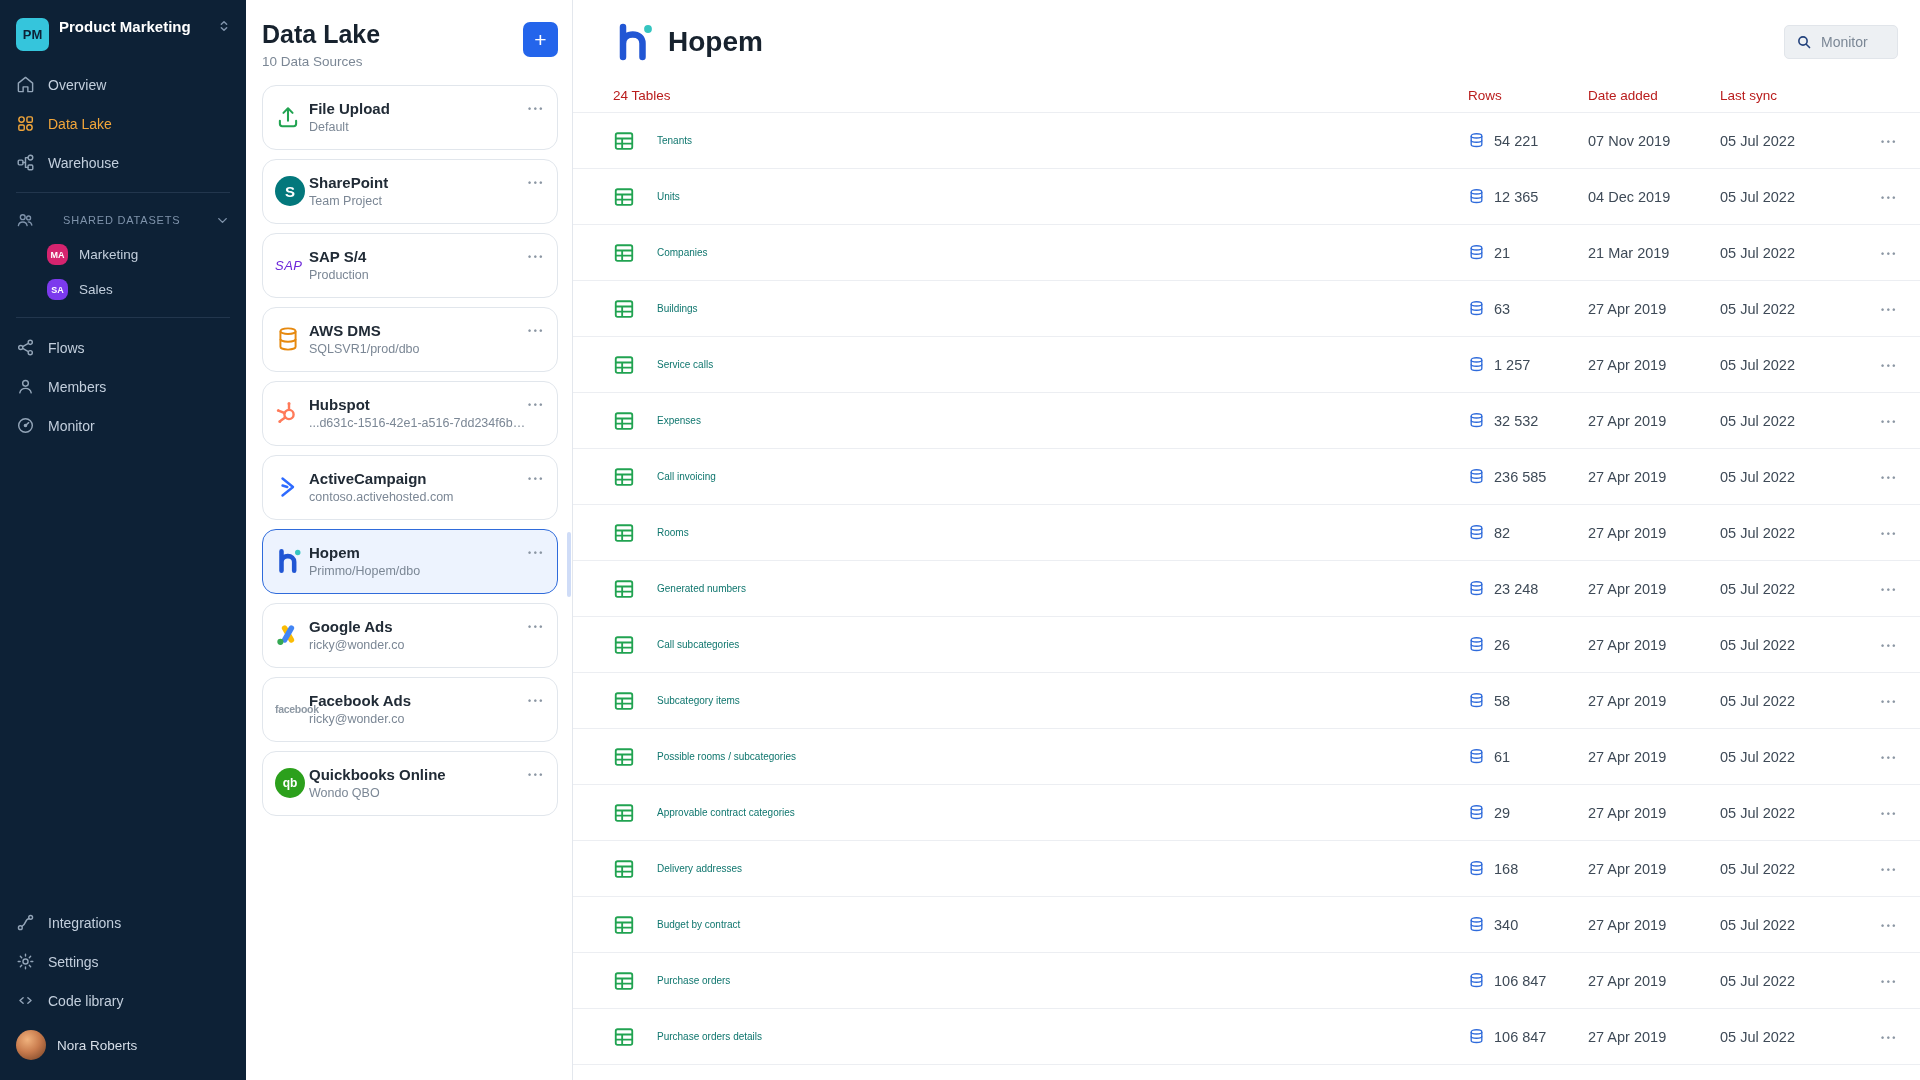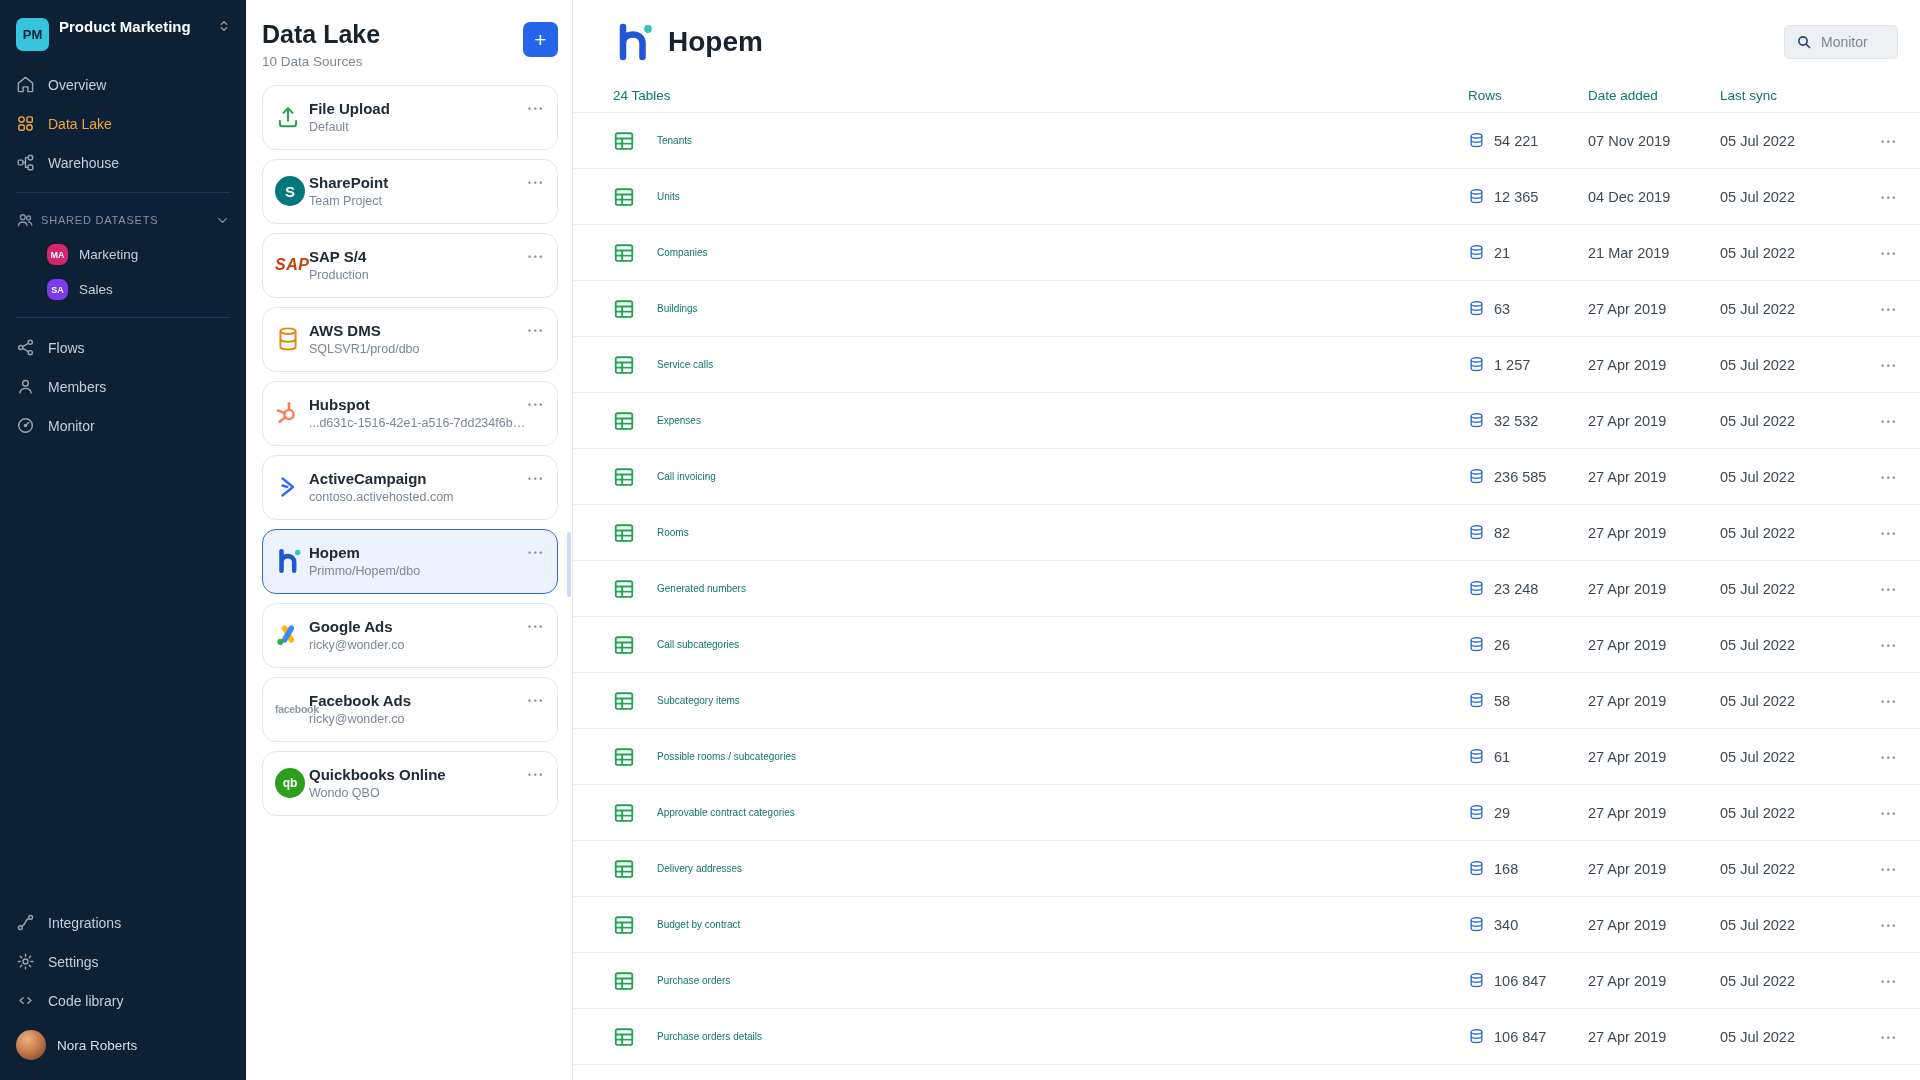--- a/index.html
+++ b/index.html
@@ -10,21 +10,21 @@
   .sidebar{width:246px;flex:0 0 246px;background:#0d2136;color:#c3cfdd;display:flex;flex-direction:column;padding:14px 0 8px}
   .ws{display:flex;align-items:flex-start;gap:10px;padding:4px 14px 14px 16px;cursor:pointer}
   .ws-avatar{width:33px;height:33px;border-radius:7px;background:#35c5dc;color:#0d2136;font-weight:700;font-size:13px;display:flex;align-items:center;justify-content:center;flex:0 0 33px}
   .ws-name{flex:1;font-size:15px;font-weight:700;color:#fff}
   .ws-chev{width:16px;height:16px;color:#7f93ab}
   .nav-item{display:flex;align-items:center;gap:13px;padding:10px 16px;font-size:14px;color:#c3cfdd;cursor:pointer}
   .nav-item .ni{width:19px;height:19px;flex:0 0 19px;color:#93a5b8}
   .nav-item.active{color:#f2a63a}
   .nav-item.active .ni{color:#f2a63a}
   .divider{height:1px;background:#22364d;margin:10px 16px}
-  .sec-head{display:flex;align-items:center;gap:7px;padding:8px 16px;font-size:11px;letter-spacing:.8px;color:#7f93ab;cursor:pointer}
+  .sec-head{display:flex;align-items:center;gap:29px;padding:8px 16px;font-size:11px;letter-spacing:.8px;color:#7f93ab;cursor:pointer}
   .sec-head .ni{width:18px;height:18px;flex:0 0 18px}
   .sec-head .chev{margin-left:auto;width:15px;height:15px}
   .ds-item{display:flex;align-items:center;gap:11px;padding:7px 16px 7px 47px;font-size:13.5px;color:#c3cfdd;cursor:pointer}
   .ds-badge{width:21px;height:21px;border-radius:8px;color:#fff;font-size:9px;font-weight:700;display:flex;align-items:center;justify-content:center;flex:0 0 21px}
   .grow{flex:1}
   .user{display:flex;align-items:center;gap:11px;padding:10px 16px 12px;cursor:pointer}
   .user-avatar{width:30px;height:30px;border-radius:50%;background:radial-gradient(circle at 38% 32%,#f0b27d 0%,#c97c4e 45%,#6e3d22 100%);flex:0 0 30px}
   .user-name{font-size:13.5px;color:#d7dfe9}
 
   
@@ -46,21 +46,21 @@
   .panel-scroll{position:absolute;right:1px;top:532px;width:4px;height:65px;background:#cfdcf7;border-radius:2px}
 
   
   .main{flex:1;display:flex;flex-direction:column;min-width:0;background:#fff}
   .main-head{display:flex;align-items:center;padding:22px 22px 16px 40px}
   .main-logo{width:40px;height:40px;margin-right:15px;flex:0 0 40px}
   .main-title{font-size:28px;font-weight:700;color:#17222e}
   .search-box{margin-left:auto;width:114px;height:34px;background:#edf0f3;border:1px solid #e1e5ea;border-radius:5px;display:flex;align-items:center;gap:9px;padding:0 11px;cursor:pointer}
   .search-box .si{width:16px;height:16px;flex:0 0 16px}
   .search-label{font-size:14px;color:#7b8795}
-  .thead{display:grid;grid-template-columns:44px 1fr 120px 132px 142px 36px;align-items:center;padding:0 22px 0 40px;height:34px;font-size:13.5px;color:#0f766e}
+  .thead{display:grid;grid-template-columns:44px 1fr 120px 132px 142px 36px;align-items:center;padding:0 22px 0 40px;height:34px;font-size:13.5px;color:#b91c1c}
   .thead .th-tables{grid-column:1/3}
   .tbody{flex:1;overflow:hidden}
   .trow{display:grid;grid-template-columns:44px 1fr 120px 132px 142px 36px;align-items:center;height:56px;border-top:1px solid #eceef2;padding:0 22px 0 40px;font-size:14.5px;color:#3e4a57;cursor:pointer}
   .gicon{width:22px;height:22px}
   .t-name{font-size:10px;color:#0f766e}
   .t-rows{display:flex;align-items:center;gap:9px}
   .t-rows .dbi{width:17px;height:17px;flex:0 0 17px}
   .trow .kebab{justify-self:end}
 </style>
 </head>
@@ -212,21 +212,21 @@
             <span class="logo-circle" style="background:#03787c;font-size:15px">S</span>
           </span>
     <span class="card-text">
       <span class="card-name">SharePoint</span>
       <span class="card-sub">Team Project</span>
     </span>
     <span class="kebab"></span>
   </div>
         <div class="card">
     <span class="card-icon">
-            <span style="color:#c2410c;font-weight:700;font-size:16px;font-style:italic;letter-spacing:.5px">SAP</span>
+            <span style="color:#6d28d9;font-weight:400;font-size:13px;font-style:italic;letter-spacing:.5px">SAP</span>
           </span>
     <span class="card-text">
       <span class="card-name">SAP S/4</span>
       <span class="card-sub">Production</span>
     </span>
     <span class="kebab"></span>
   </div>
         <div class="card">
     <span class="card-icon">
             <svg width="26" height="26" viewBox="0 0 24 24" fill="none" stroke="#e6890f" stroke-width="1.8">

